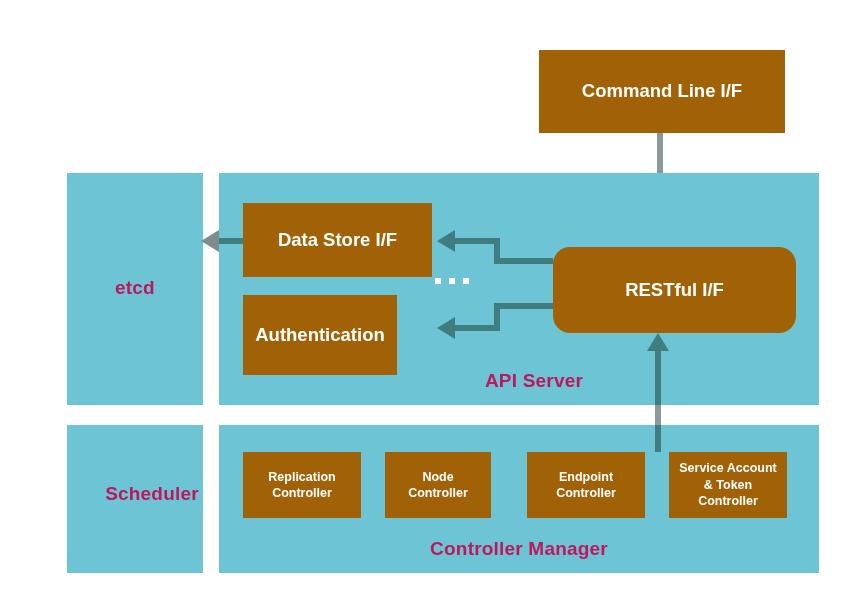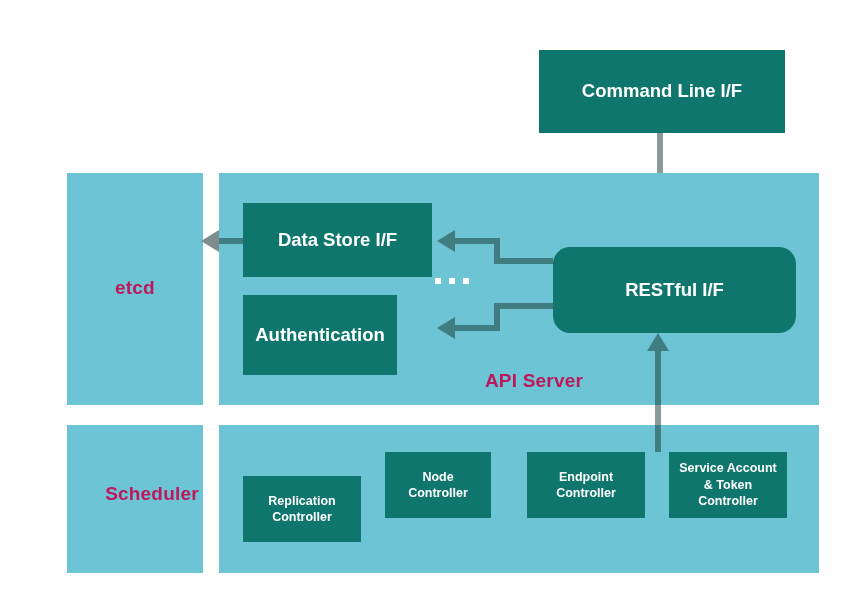--- a/index.html
+++ b/index.html
@@ -29,21 +29,21 @@
     color: #be185d;
     font-weight: bold;
     white-space: nowrap;
     text-align: center;
     letter-spacing: 0.2px;
   }
 
   
   .blue-box {
     position: absolute;
-    background: #0f766e;
+    background: #a16207;
     color: #ffffff;
     font-weight: bold;
     display: flex;
     align-items: center;
     justify-content: center;
     text-align: center;
     line-height: 1.32;
     box-sizing: border-box;
     padding: 2px 6px;
   }
@@ -133,21 +133,21 @@
   <div class="arrowhead arrow-left" style="left:437px; top:317px;"></div>
 
   <div class="seg" style="left:219px; top:238px; width:24px; height:6px;"></div>
   <div class="arrowhead arrow-left gray" style="left:201px; top:230px;"></div>
 
   <div class="panel" style="left:67px; top:425px; width:136px; height:148px;"></div>
   <div class="panel-label" style="left:84px; top:483px; width:136px; font-size:19px;">Scheduler</div>
 
   <div class="panel" style="left:219px; top:425px; width:600px; height:148px;"></div>
 
-  <div class="blue-box small" style="left:243px; top:452px; width:118px; height:66px;margin-top:24px;">
+  <div class="blue-box small" style="left:243px; top:452px; width:118px; height:66px;">
     <span>
       <span>Replication</span><br>
       <span>Controller</span>
     </span>
   </div>
 
   <div class="blue-box small" style="left:385px; top:452px; width:106px; height:66px;">Node Controller</div>
 
   <div class="blue-box small" style="left:527px; top:452px; width:118px; height:66px;">
     <span>
@@ -157,19 +157,20 @@
   </div>
 
   <div class="blue-box small" style="left:669px; top:452px; width:118px; height:66px;">
     <span>
       <span>Service Account</span><br>
       <span>&amp; Token</span><br>
       <span>Controller</span>
     </span>
   </div>
 
+  <div class="panel-label" style="left:219px; top:538px; width:600px; font-size:19px;">Controller Manager</div>
 
   <div class="seg" style="left:655px; top:425px; width:6px; height:27px;"></div>
   <div class="seg gray" style="left:655px; top:405px; width:6px; height:20px;"></div>
   <div class="seg" style="left:655px; top:351px; width:6px; height:54px;"></div>
   <div class="arrowhead arrow-up" style="left:647px; top:333px;"></div>
 
 </div>
 
 </body></html>

